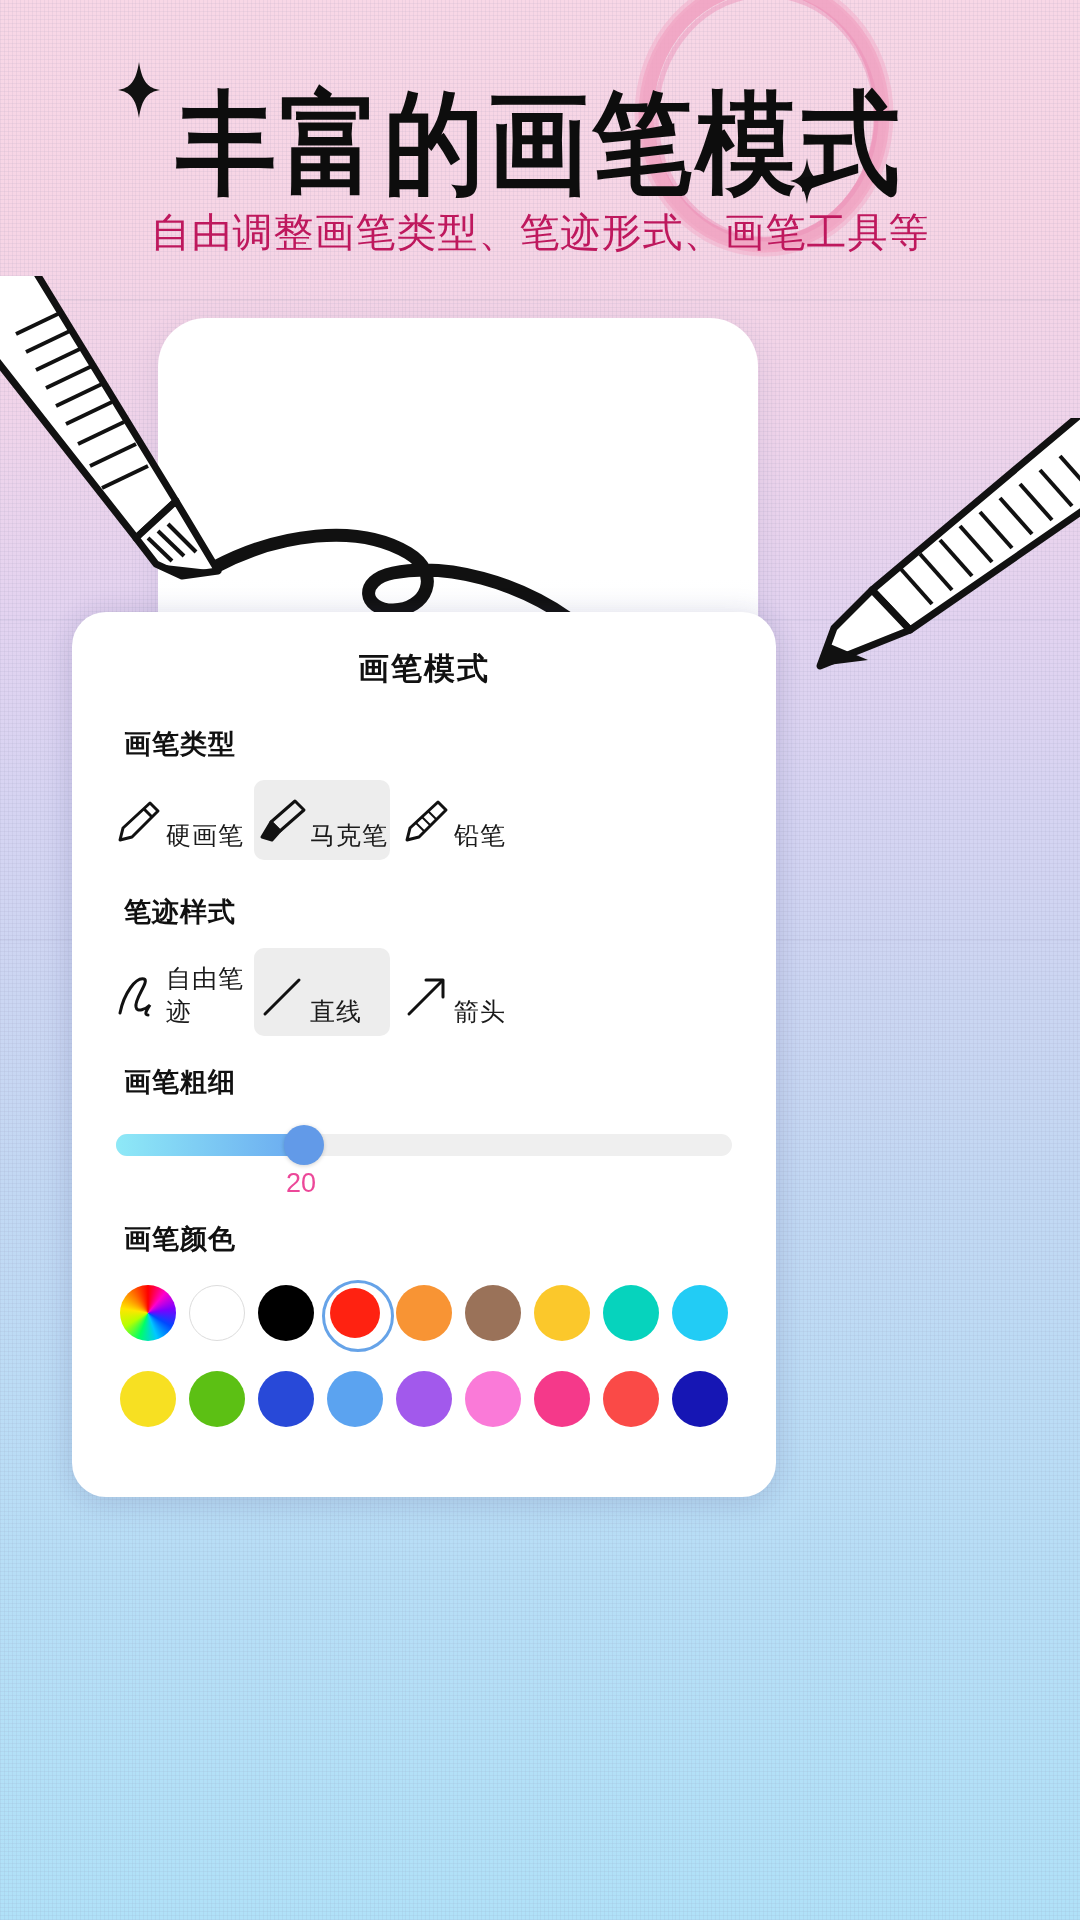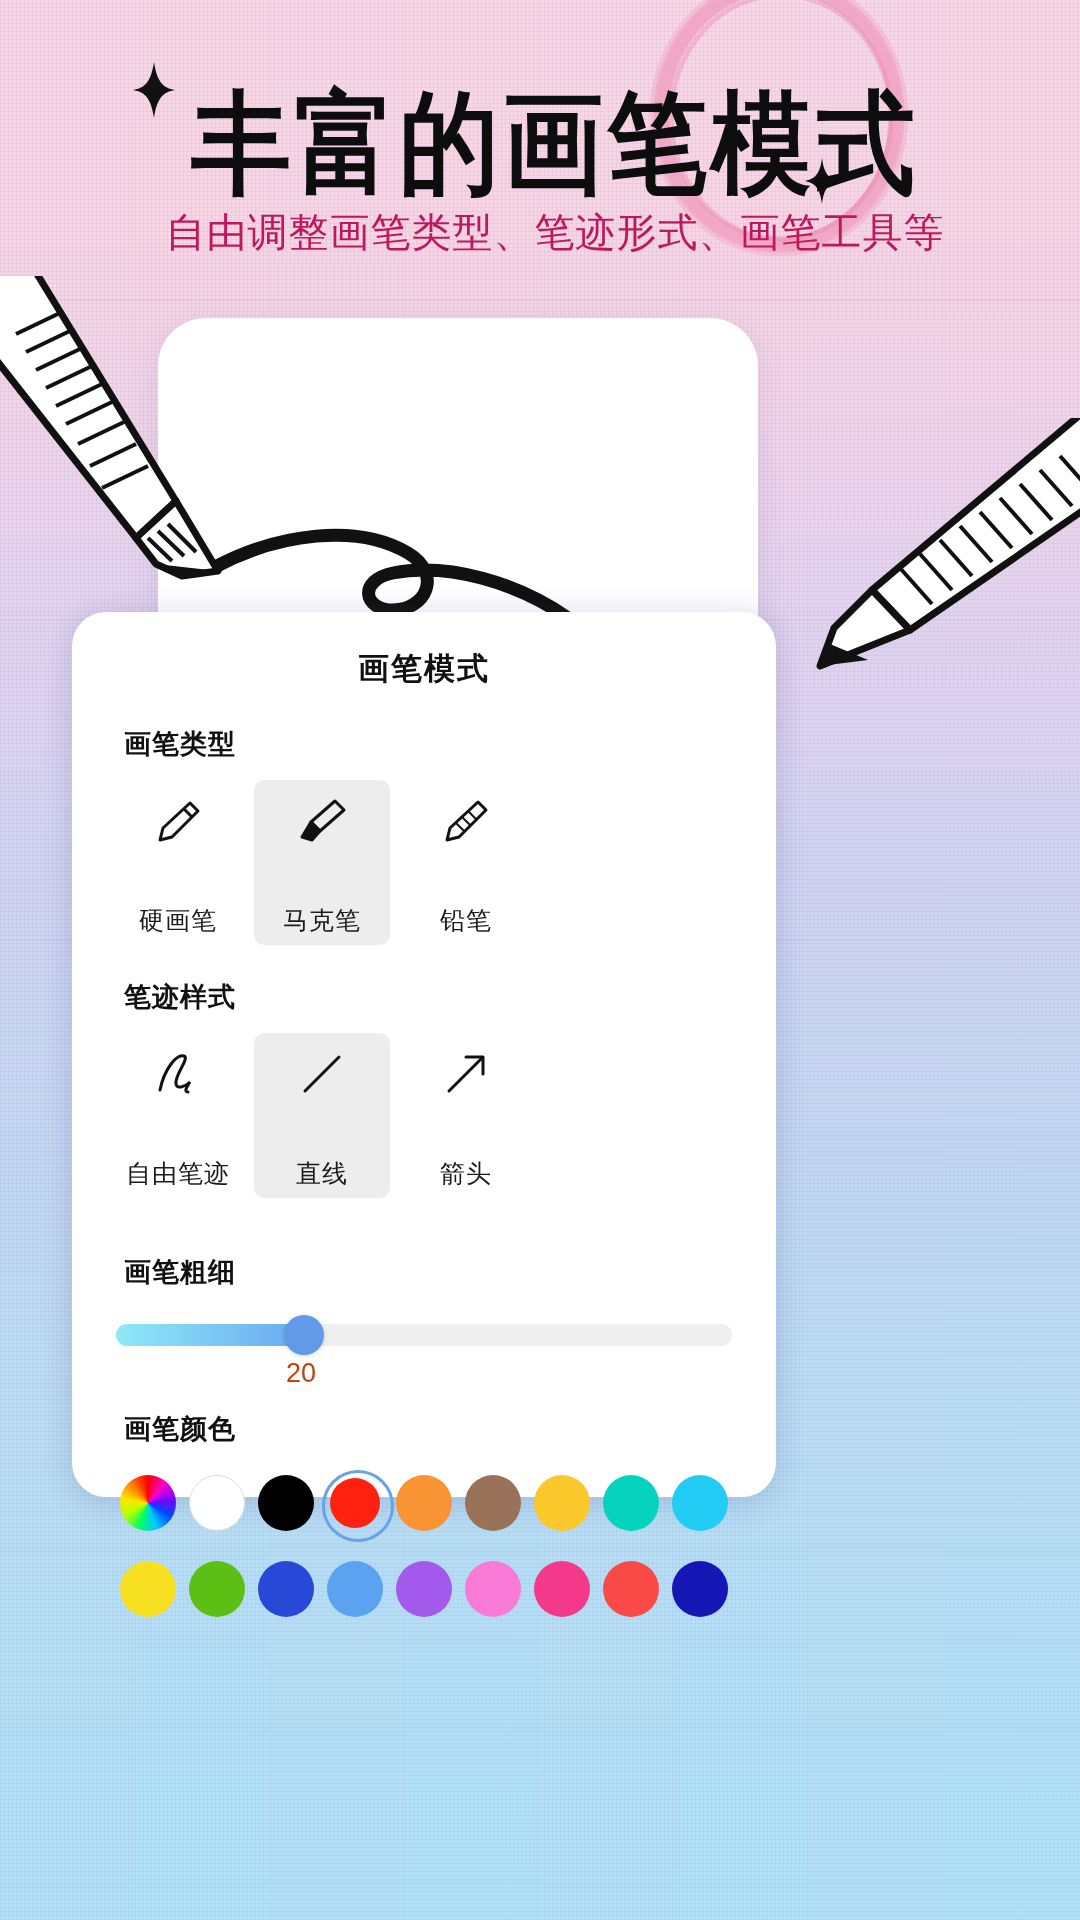--- a/index.html
+++ b/index.html
@@ -33,21 +33,21 @@
       repeating-linear-gradient(90deg, rgba(140,140,170,0.18) 0 1px, transparent 1px 4px);
     background-size:100% 160px, 135px 100%;
     opacity:.55;
     pointer-events:none;
   }
   #gridlines {
     position:absolute; inset:0; pointer-events:none;
   }
 
   
-  #header { position:absolute; top:0; left:0; width:904px; height:300px;margin-left:15px; }
+  #header { position:absolute; top:0; left:0; width:904px; height:300px; }
   #title {
     position:absolute; top:78px; left:0; width:1080px;
     text-align:center;
     font-size:100px; font-weight:bold; color:#0d0d0d;
     letter-spacing:4px;
     font-family:"Liberation Sans","DejaVu Sans",sans-serif;
     transform:scaleY(1.12);
   }
   #subtitle {
     position:absolute; top:205px; left:0; width:1080px;
@@ -83,44 +83,43 @@
   }
 
   .section-label {
     font-size:27px; font-weight:bold; color:#111;
     margin-left:22px; letter-spacing:1px;
   }
 
   .opt-row { display:flex; margin-top:18px; }
   .opt {
     width:136px; margin-left:8px;
-    display:flex; flex-direction:column; align-items:center;
+    display:flex; flex-direction:row; align-items:flex-end;
     padding:10px 0 8px 0;
     border-radius:8px;
-    gap:48px;
   }
   .opt.selected { background:#ededed;border-radius:10px; }
   .opt-icon { height:62px; display:flex; align-items:center; justify-content:center; }
   .opt-label { font-size:25px; color:#1b1b1b; margin-top:4px; letter-spacing:1px; }
 
   
   #slider-wrap { margin-top:34px; padding:0 14px; position:relative; }
   #track {
     position:relative; height:22px; border-radius:11px; background:#efefef;
   }
   #fill {
     position:absolute; left:0; top:0; height:22px; border-radius:11px;
     background:linear-gradient(90deg,#8ee9f7 0%,#7fd4f8 40%,#6aa9f0 100%);
   }
   #thumb {
     position:absolute; top:-9px; width:40px; height:40px; border-radius:50%;
     background:#629ae8; box-shadow:0 1px 4px rgba(0,0,0,.18);
   }
   #slider-value {
-    margin-top:12px; font-size:27px; color:#c2410c; position:relative;
+    margin-top:12px; font-size:27px; color:#ec4899; position:relative;
     text-align:left;
   }
 
   
   #color-rows { margin-top:22px; padding:0 12px; }
   .color-row { display:flex; justify-content:space-between; margin-top:18px; }
   .swatch-cell {
     width:68px; height:68px;
     display:flex; align-items:center; justify-content:center;
     position:relative;
@@ -290,21 +289,21 @@
           <svg width="56" height="56" viewBox="0 0 56 56">
             <line x1="11" y1="45" x2="44" y2="12" stroke="#111" stroke-width="3" stroke-linecap="round"></line>
             <polyline points="28,11 45,11 45,28" fill="none" stroke="#111" stroke-width="3" stroke-linecap="round" stroke-linejoin="round"></polyline>
           </svg>
         </div>
         <div class="opt-label">箭头</div>
       </div>
     </div>
   </div>
 
-  <div style="margin-top:56px;">
+  <div style="margin-top:28px;">
     <div class="section-label">画笔粗细</div>
     <div id="slider-wrap">
       <div id="track" style="background: rgb(239, 239, 239);">
         <div id="fill" style="width: 187.92px; background: linear-gradient(90deg, rgb(142, 233, 247) 0%, rgb(106, 169, 240) 100%);"></div>
         <div id="thumb" style="left: 167.92px; background: rgb(98, 154, 232);"></div>
       </div>
       <div id="slider-value" style="padding-left: 169.92px;">20</div>
     </div>
   </div>
 

